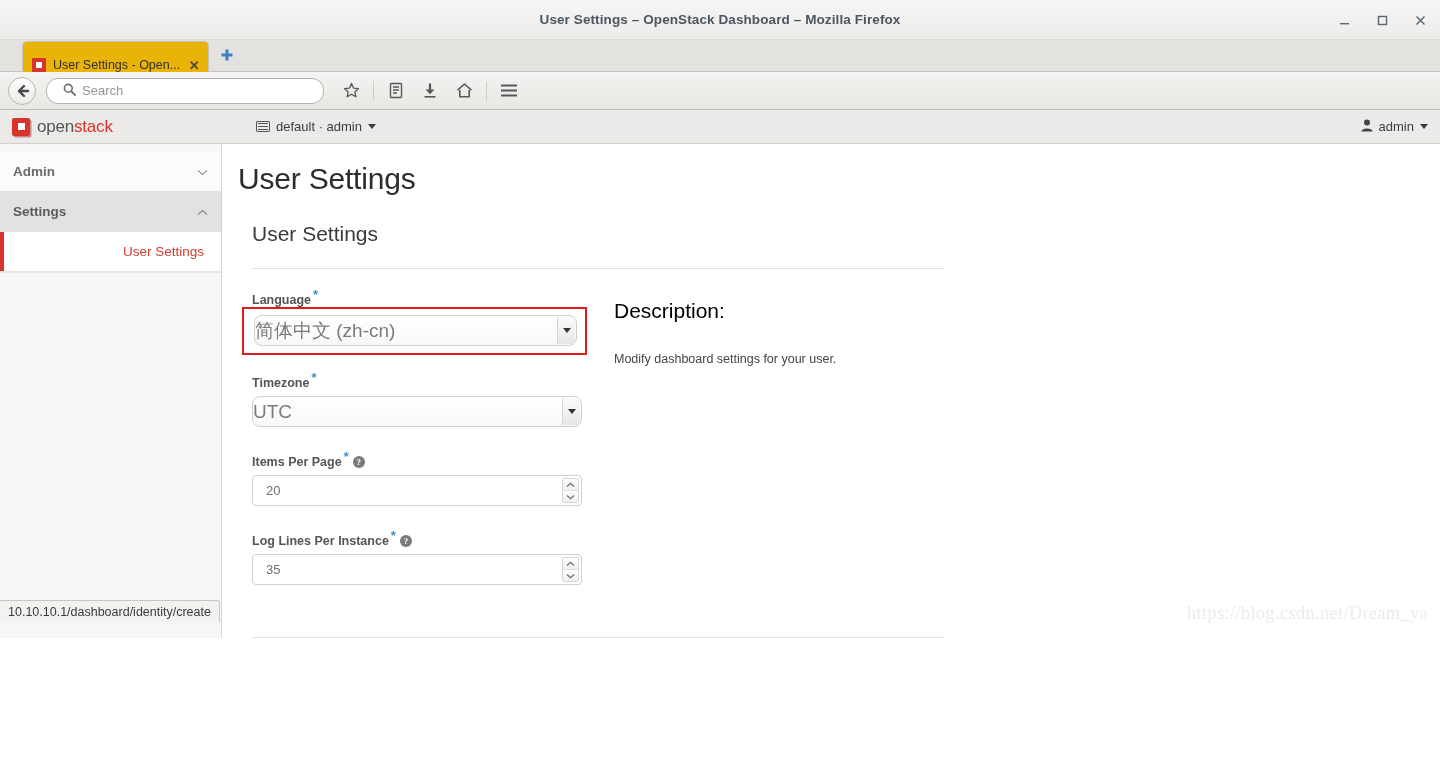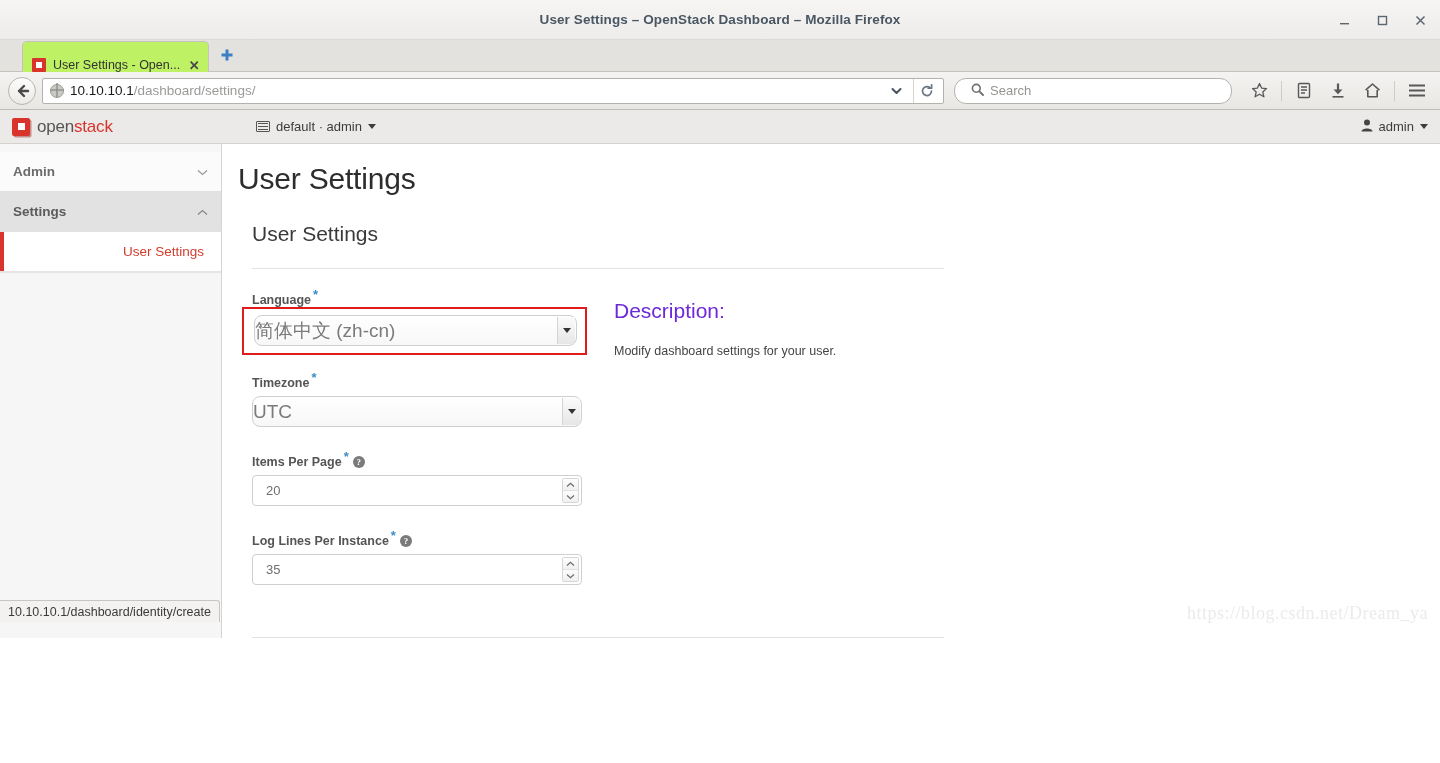--- a/index.html
+++ b/index.html
@@ -42,21 +42,21 @@
   
   .tabstrip {
     height: 32px; flex: 0 0 32px;
     background: #e4e2df;
     display: flex; align-items: flex-end; padding-left: 22px;
     border-bottom: 1px solid #c6c3bd;
     position: relative;
   }
   .tab {
     height: 31px; min-width: 175px; max-width: 200px;
-    background: #bef264;
+    background: #eab308;
     border: 1px solid #c6c3bd; border-bottom: none;
     border-radius: 5px 5px 0 0;
     display: flex; align-items: center; gap: 7px;
     padding: 16px 7px 0 9px;
     position: relative; top: 1px;
   }
   .tab-favicon {
     width: 14px; height: 14px; flex: 0 0 14px;
     background: #d9342b;
     border-radius: 1px;
@@ -275,21 +275,21 @@
     display: flex; flex-direction: column; border: 1px solid #d6d6d6;
     border-radius: 2px; overflow: hidden; background: #fff;
   }
   .spin-btn {
     flex: 1; display: flex; align-items: center; justify-content: center;
     color: #6d6d6d; font-size: 8px; background: linear-gradient(to bottom,#fdfdfd,#f0f0f0);
   }
   .spin-btn.up { border-bottom: 1px solid #e0e0e0; }
 
   h3.desc-title {
-    font-size: 21px; font-weight: normal; color: #6d28d9; margin-bottom: 21px;
+    font-size: 21px; font-weight: normal; color: #000000; margin-bottom: 29px;
   }
   .desc-body { font-size: 12.5px; color: #444; }
 
   .footer-rule { border: none; border-top: 1px solid #e2e2e2; margin: 24px 0 0 0; }
   .actions { display: flex; justify-content: flex-end; padding-top: 0; }
   .save-highlight { border: 2px solid #e01b1b; padding: 11px 21px; margin-right: 1px; }
   .btn-save {
     background: #3c8dcd; border: 1px solid #3480bd; border-radius: 4px;
     color: #fff; font-size: 13px; padding: 8px 19px; line-height: 1;
     display: inline-block;
@@ -350,35 +350,20 @@
           <path d="M7 1.5 L7 12.5 M1.5 7 L12.5 7" stroke="#3c7fc4" stroke-width="3" stroke-linecap="butt"></path>
         </svg>
     </div>
   </div>
 
   <div class="navbar">
     <div class="nav-back">
       <svg width="15" height="14" viewBox="0 0 15 14">
           <path d="M9 2 L4 7 L9 12 M4 7 L13 7" stroke="#4a4a48" stroke-width="2.4" fill="none" stroke-linecap="round" stroke-linejoin="round"></path>
         </svg>
-    </div>
-    <div class="urlbar">
-      <span class="globe-icon"></span>
-      <span class="url-text"><b>10.10.10.1</b><span>/dashboard/settings/</span></span>
-      <span class="url-chevron">
-        <svg width="11" height="8" viewBox="0 0 11 8">
-            <path d="M1.5 2 L5.5 6 L9.5 2" stroke="#4a5260" stroke-width="2" fill="none" stroke-linecap="round" stroke-linejoin="round"></path>
-          </svg>
-      </span>
-      <span class="url-reload">
-        <svg width="14" height="14" viewBox="0 0 14 14">
-            <path d="M11.5 7 A4.5 4.5 0 1 1 10 3.7" stroke="#6a7888" stroke-width="1.7" fill="none" stroke-linecap="round"></path>
-            <path d="M11.6 0.8 L11.6 4.2 L8.2 4.2" stroke="#6a7888" stroke-width="1.7" fill="none" stroke-linecap="round" stroke-linejoin="round"></path>
-          </svg>
-      </span>
     </div>
     <div class="searchbar">
       <span>
         <svg width="13" height="13" viewBox="0 0 13 13">
             <circle cx="5.3" cy="5.3" r="3.9" stroke="#6d6d6d" stroke-width="1.6" fill="none"></circle>
             <path d="M8.4 8.4 L12 12" stroke="#6d6d6d" stroke-width="1.8" stroke-linecap="round"></path>
           </svg>
       </span>
       <span class="search-ph">Search</span>
     </div>

